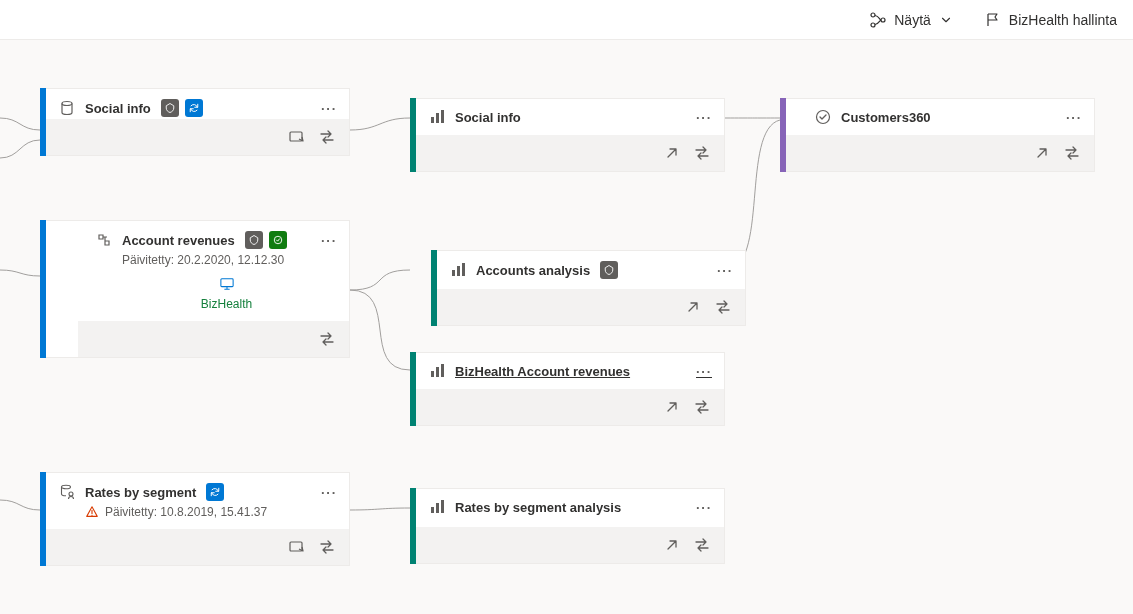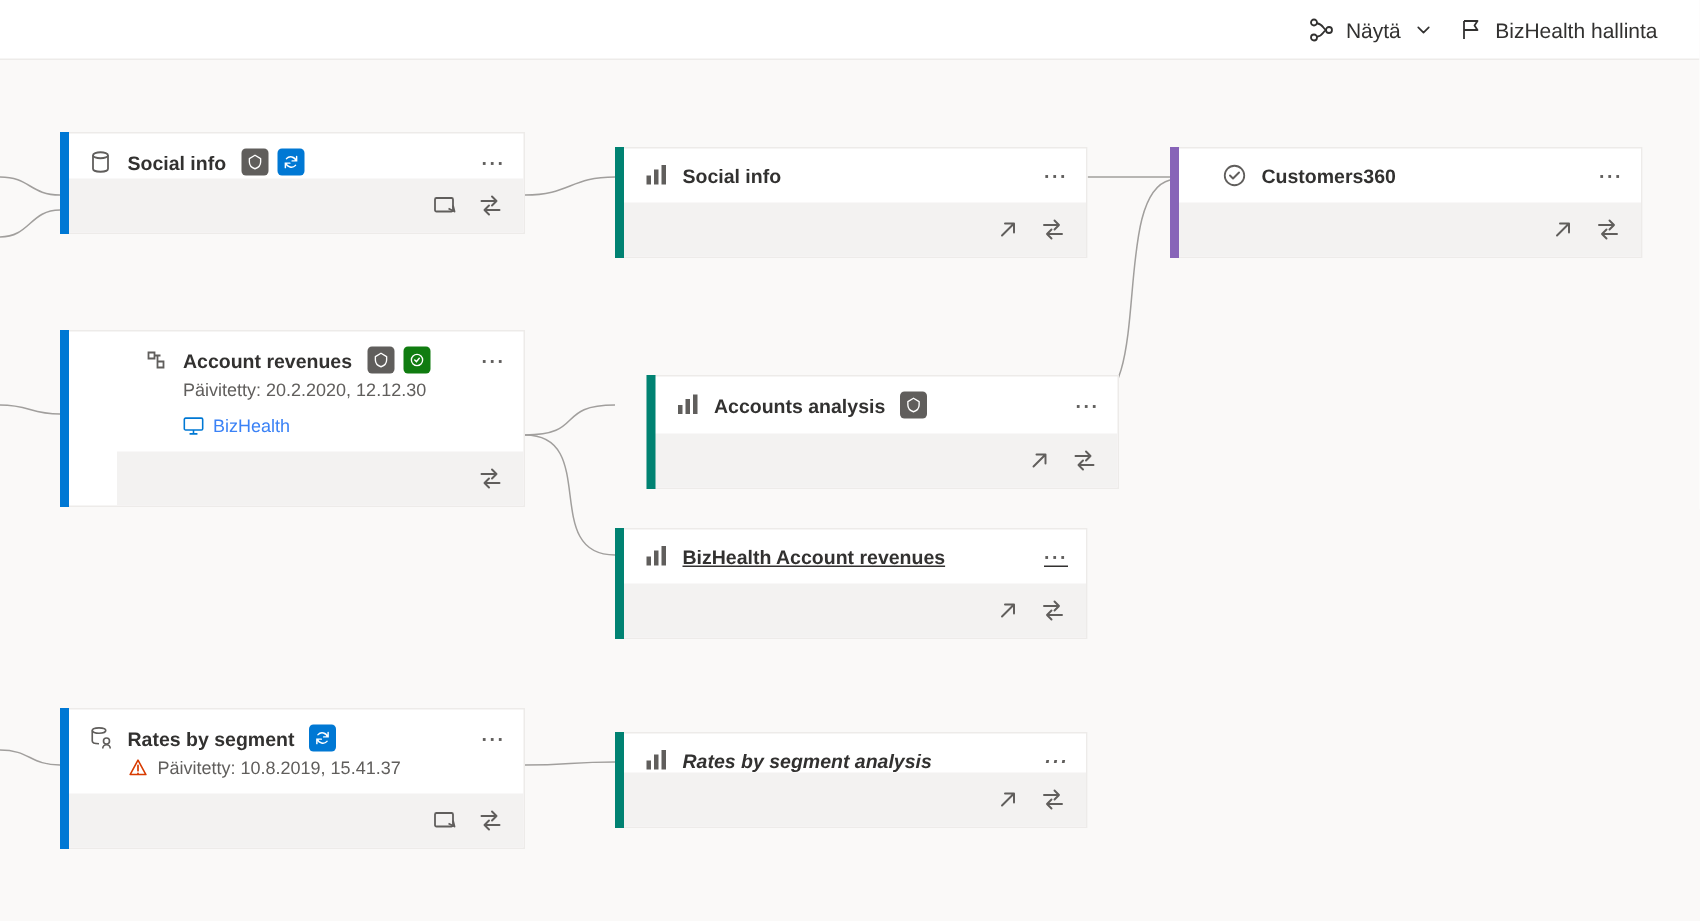--- a/index.html
+++ b/index.html
@@ -13,22 +13,22 @@
     height: 614px;
     position: relative;
     overflow: hidden;
   }
   .topbar {
     height: 40px;
     border-bottom: 1px solid #edebe9;
     display: flex;
     justify-content: flex-end;
     align-items: center;
-    padding: 0 28px;
-    gap: 17px;
+    padding: 0 16px;
+    gap: 32px;
   }
   .topbar-item {
     display: flex;
     align-items: center;
     gap: 8px;
     cursor: pointer;
     font-size: 14px;
     color: #323130;
   }
   .canvas {
@@ -83,21 +83,21 @@
   .badge-blue  { background: #0078d4; }
   .badge-green { background: #107c10; }
   .node-sub {
     font-size: 12px;
     color: #605e5c;
     padding: 2px 18px 10px 44px;
     display: flex;
     align-items: center;
     gap: 6px;
   }
-  .node-sub.link { color: #3b82f6; padding-top: 0; }
+  .node-sub.link { color: #15803d; padding-top: 0; flex-direction: column; }
   .node-footer {
     height: 36px;
     background: #f3f2f1;
     display: flex;
     justify-content: flex-end;
     align-items: center;
     gap: 14px;
     padding: 0 14px;
   }
   .more-btn {
@@ -425,21 +425,21 @@
       <span class="ficon" style="color:#605e5c">
           <svg width="16" height="16" viewBox="0 0 16 16">
             <use href="#i-swap"></use>
           </svg>
         </span>
     </div>
   </div>
 
   <div class="node small" style="left:410px; top:448px;">
     <div class="node-stripe stripe-teal"></div>
-    <div class="node-header" style="padding-bottom:0;font-style:italic;">
+    <div class="node-header" style="padding-bottom:12px;">
       <span class="ficon type-icon">
           <svg viewBox="0 0 16 16" width="16" height="16">
             <use href="#i-bars"></use>
           </svg>
         </span>
       <span class="node-title">Rates by segment analysis</span>
       <span class="more-btn">···</span>
     </div>
     <div class="node-footer">
       <span class="ficon" style="color:#605e5c">

